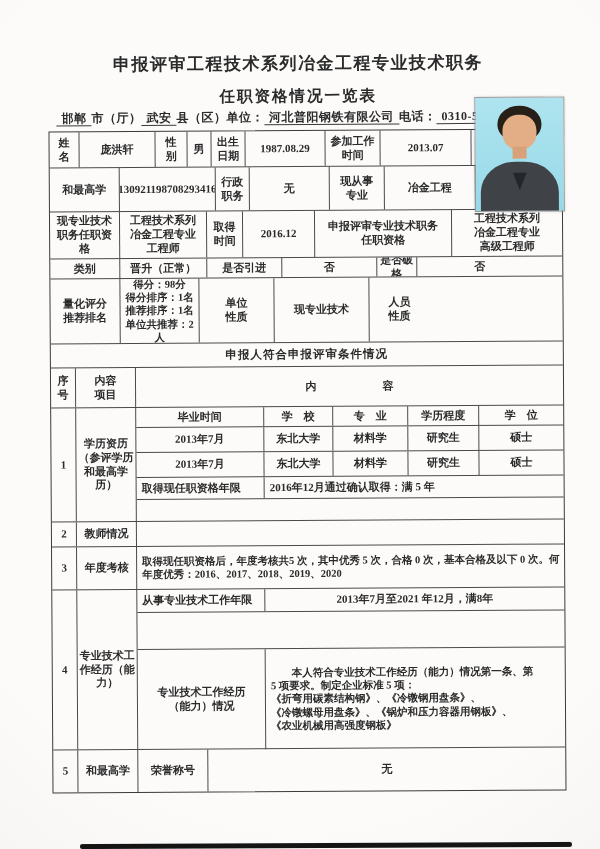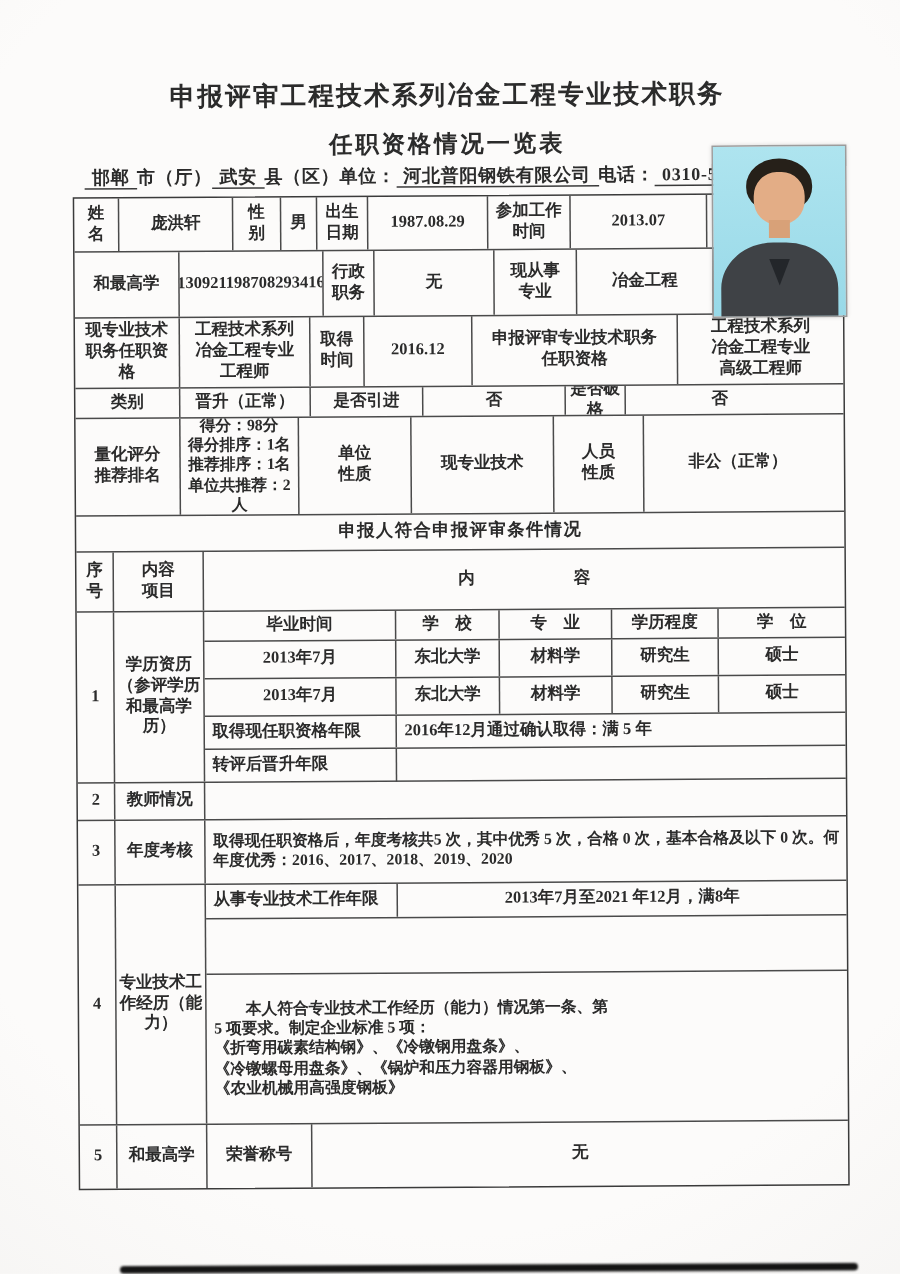--- a/index.html
+++ b/index.html
@@ -113,21 +113,20 @@
 推荐排名</div>
       <div class="c pre sm" style="width:79px">得分：98分
 得分排序：1名
 推荐排序：1名
 单位共推荐：2人</div>
       <div class="c pre" style="width:75px">单位
 性质</div>
       <div class="c" style="width:95px">现专业技术</div>
       <div class="c pre" style="width:60px">人员
 性质</div>
-      <div class="c" style="width:125px">非公（正常）</div>
     </div>
 
     <div class="row" style="height:24px">
       <div class="c banner" style="flex:1">申报人符合申报评审条件情况</div>
     </div>
 
     <div class="row" style="height:40px">
       <div class="c pre" style="width:25px">序
 号</div>
       <div class="c pre" style="width:60px">内容
@@ -161,21 +160,20 @@
           <div class="c" style="width:69px">东北大学</div>
           <div class="c" style="width:75px">材料学</div>
           <div class="c" style="width:71px">研究生</div>
           <div class="c" style="flex:1">硕士</div>
         </div>
         <div class="irow" style="height:22px">
           <div class="c lft" style="width:128px">取得现任职资格年限</div>
           <div class="c lft" style="flex:1">2016年12月通过确认取得：满 5 年</div>
         </div>
         <div class="irow" style="height:22px">
-          <div class="c lft" style="width:128px">转评后晋升年限</div>
           <div class="c lft" style="flex:1"></div>
         </div>
       </div>
     </div>
 
     <div class="row" style="height:25px">
       <div class="c" style="width:25px">2</div>
       <div class="c" style="width:60px">教师情况</div>
       <div class="c lft" style="flex:1"></div>
     </div>
@@ -193,20 +191,22 @@
 力）</div>
       <div class="inner">
         <div class="irow" style="height:23px">
           <div class="c lft" style="width:128px">从事专业技术工作年限</div>
           <div class="c" style="flex:1">2013年7月至2021 年12月，满8年</div>
         </div>
         <div class="irow" style="height:37px">
           <div class="c lft" style="flex:1"></div>
         </div>
         <div class="irow" style="height:100px">
+          <div class="c pre" style="width:128px">专业技术工作经历
+（能力）情况</div>
           <div class="c lft pre sm" style="flex:1">　　本人符合专业技术工作经历（能力）情况第一条、第
 5 项要求。制定企业标准 5 项：
 《折弯用碳素结构钢》、《冷镦钢用盘条》、
 《冷镦螺母用盘条》、《锅炉和压力容器用钢板》、
 《农业机械用高强度钢板》</div>
         </div>
       </div>
     </div>
 
     <div class="row" style="height:42px">

